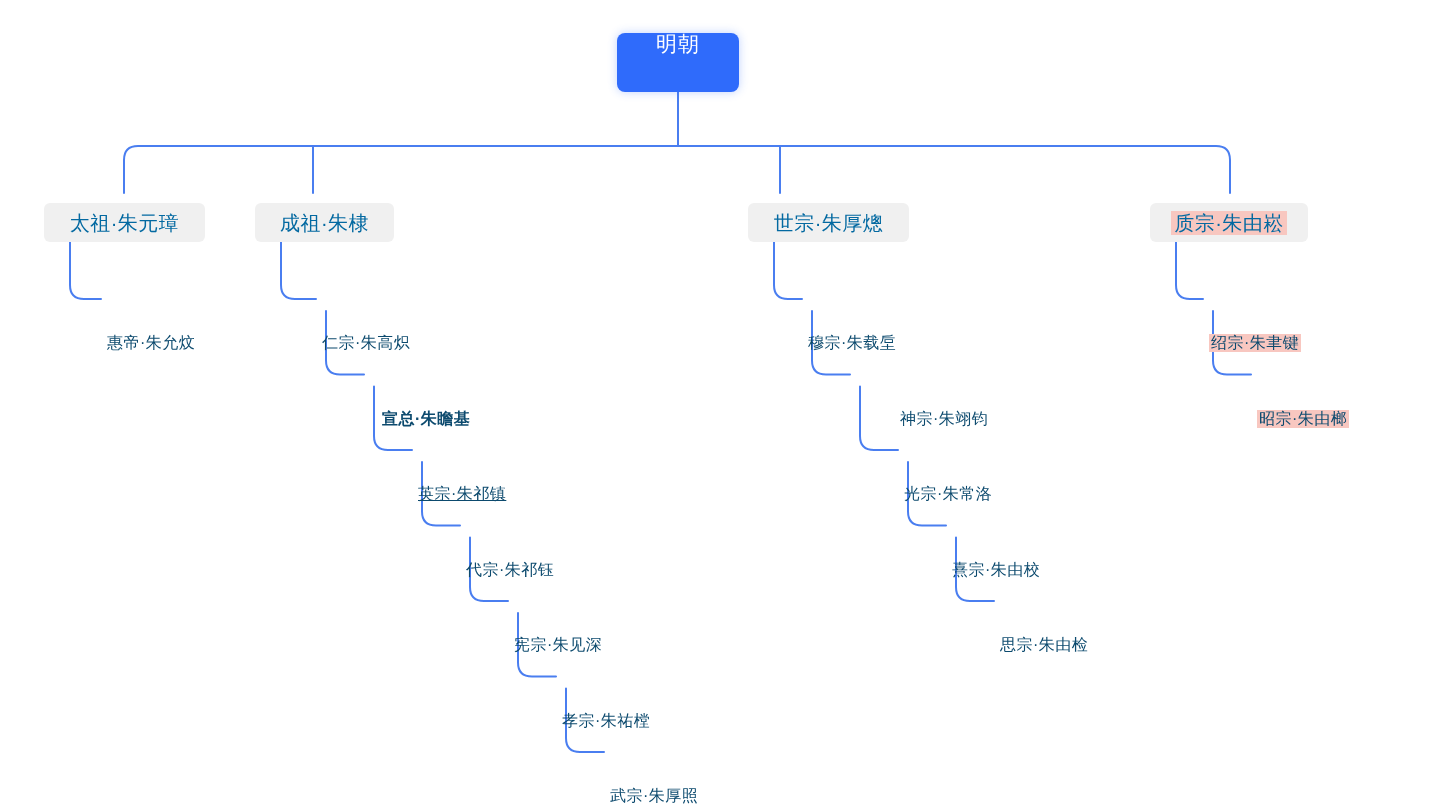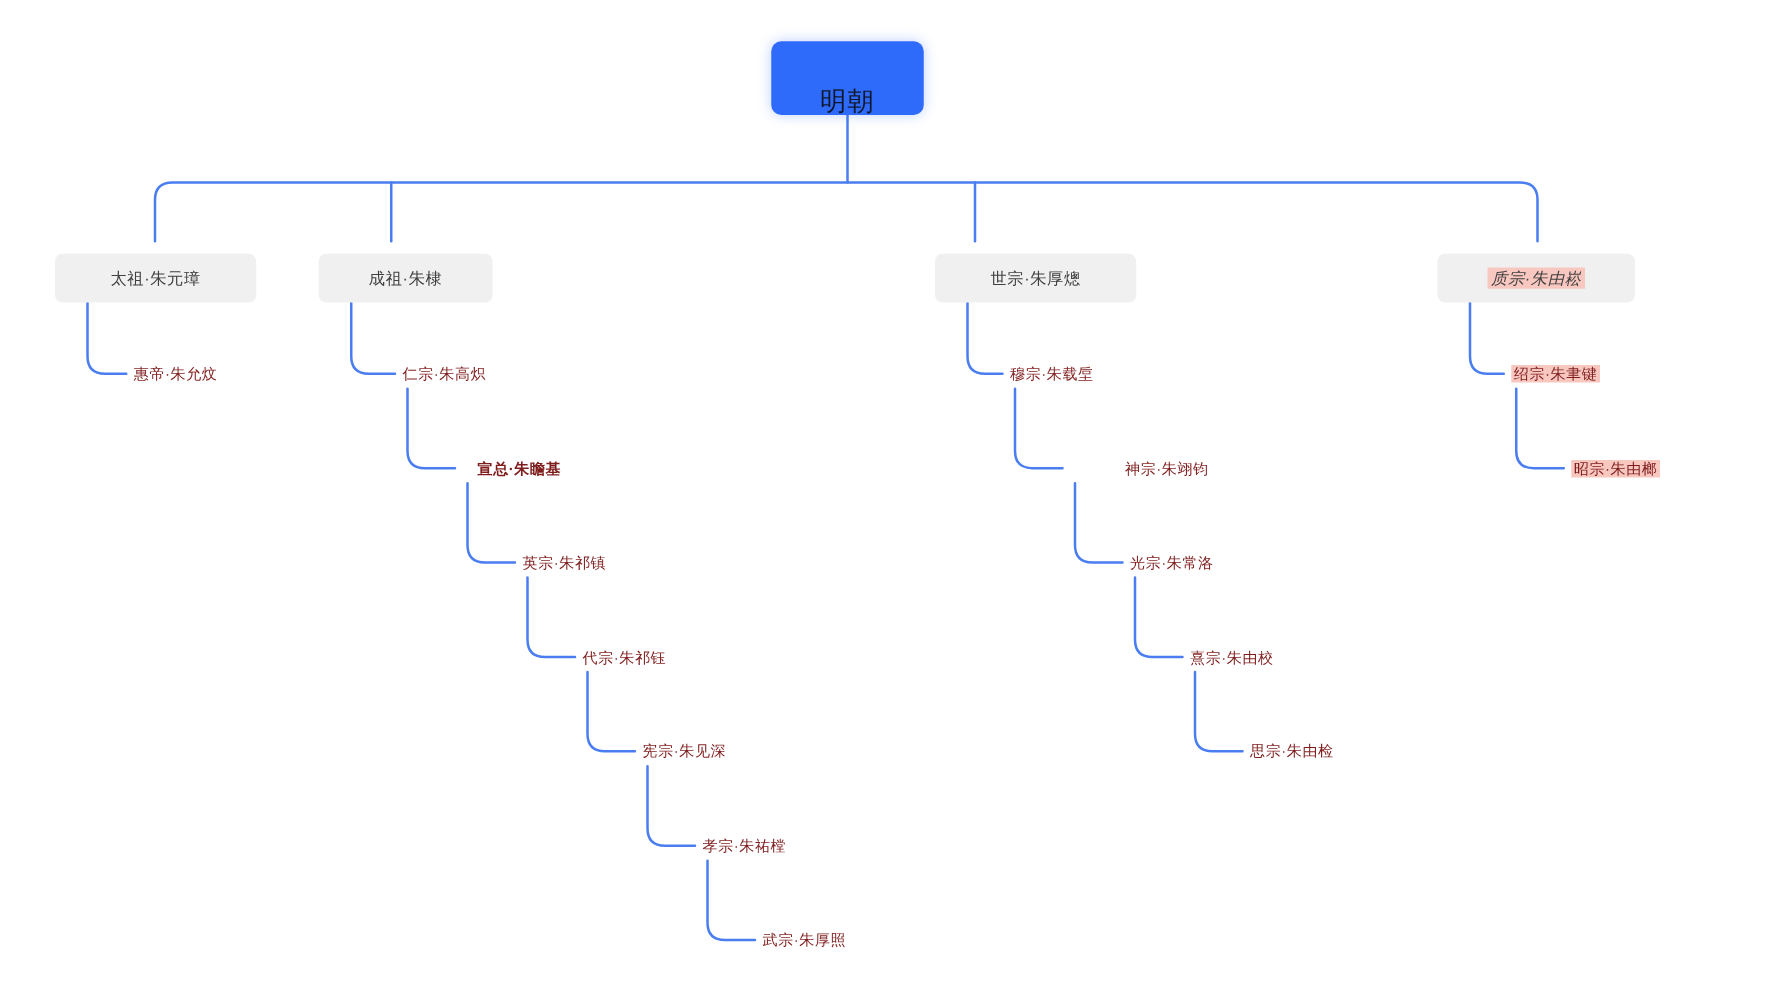--- a/index.html
+++ b/index.html
@@ -24,49 +24,50 @@
     pointer-events: none;
   }
   .node {
     position: absolute;
     white-space: nowrap;
     line-height: 1;
   }
   
   .node.root {
     display: flex;
-    align-items: flex-end;
+    align-items: flex-start;
     justify-content: center;
     background: #2f6bfb;
-    color: #0f172a;
+    color: #ffffff;
     font-size: 21px;
     border-radius: 8px;
     letter-spacing: 1px;
     box-shadow: 0 0 10px rgba(47,107,251,0.30);
   }
   
   .node.boxed {
     display: flex;
     align-items: center;
     justify-content: center;
     background: #f0f0f0;
-    color: #404040;
-    font-size: 13px;
+    color: #0369a1;
+    font-size: 20px;
     border-radius: 6px;
     letter-spacing: 0.5px;
     padding: 0 16px;
   }
   
   .node.leafy {
     display: flex;
     align-items: center;
-    color: #7f1d1d;
-    font-size: 12px;
+    color: #0c4a6e;
+    font-size: 16px;
     letter-spacing: 0.5px;
     height: 24px;
+    margin-top: 44px;
   }
   .node .label { display: inline-block; }
   
   .node.hl .label {
     background: #f8c7c0;
     padding: 1px 2px;
   }
   .node.boxed.hl .label {
     padding: 2px 3px;
   }
@@ -108,21 +109,21 @@
       </div>
       <div class="node boxed" style="left: 255px; top: 203px; width: 139px; height: 39px;">
         <span class="label">成祖·朱棣</span>
       </div>
       <div class="node leafy" style="left: 322px; top: 287px; height: 24px;">
         <span class="label">仁宗·朱高炽</span>
       </div>
       <div class="node leafy" style="left: 382px; top: 362.5px; height: 24px; font-weight: bold;">
         <span class="label">宣总·朱瞻基</span>
       </div>
-      <div class="node leafy" style="left: 418px; top: 438px; height: 24px;">
+      <div class="node leafy" style="left: 418px; top: 438px; height: 24px; text-decoration: underline;">
         <span class="label">英宗·朱祁镇</span>
       </div>
       <div class="node leafy" style="left: 466px; top: 513.5px; height: 24px;">
         <span class="label">代宗·朱祁钰</span>
       </div>
       <div class="node leafy" style="left: 514px; top: 589px; height: 24px;">
         <span class="label">宪宗·朱见深</span>
       </div>
       <div class="node leafy" style="left: 562px; top: 664.5px; height: 24px;">
         <span class="label">孝宗·朱祐樘</span>
@@ -141,21 +142,21 @@
       </div>
       <div class="node leafy" style="left: 904px; top: 438px; height: 24px;">
         <span class="label">光宗·朱常洛</span>
       </div>
       <div class="node leafy" style="left: 952px; top: 513.5px; height: 24px;">
         <span class="label">熹宗·朱由校</span>
       </div>
       <div class="node leafy" style="left: 1000px; top: 589px; height: 24px;">
         <span class="label">思宗·朱由检</span>
       </div>
-      <div class="node boxed hl" style="left: 1150px; top: 203px; width: 158px; height: 39px; font-style: italic;">
+      <div class="node boxed hl" style="left: 1150px; top: 203px; width: 158px; height: 39px;">
         <span class="label">质宗·朱由崧</span>
       </div>
       <div class="node leafy hl" style="left: 1209px; top: 287px; height: 24px;">
         <span class="label">绍宗·朱聿键</span>
       </div>
       <div class="node leafy hl" style="left: 1257px; top: 362.5px; height: 24px; text-align: right;">
         <span class="label">昭宗·朱由榔</span>
       </div>
     </div>
 </div>

